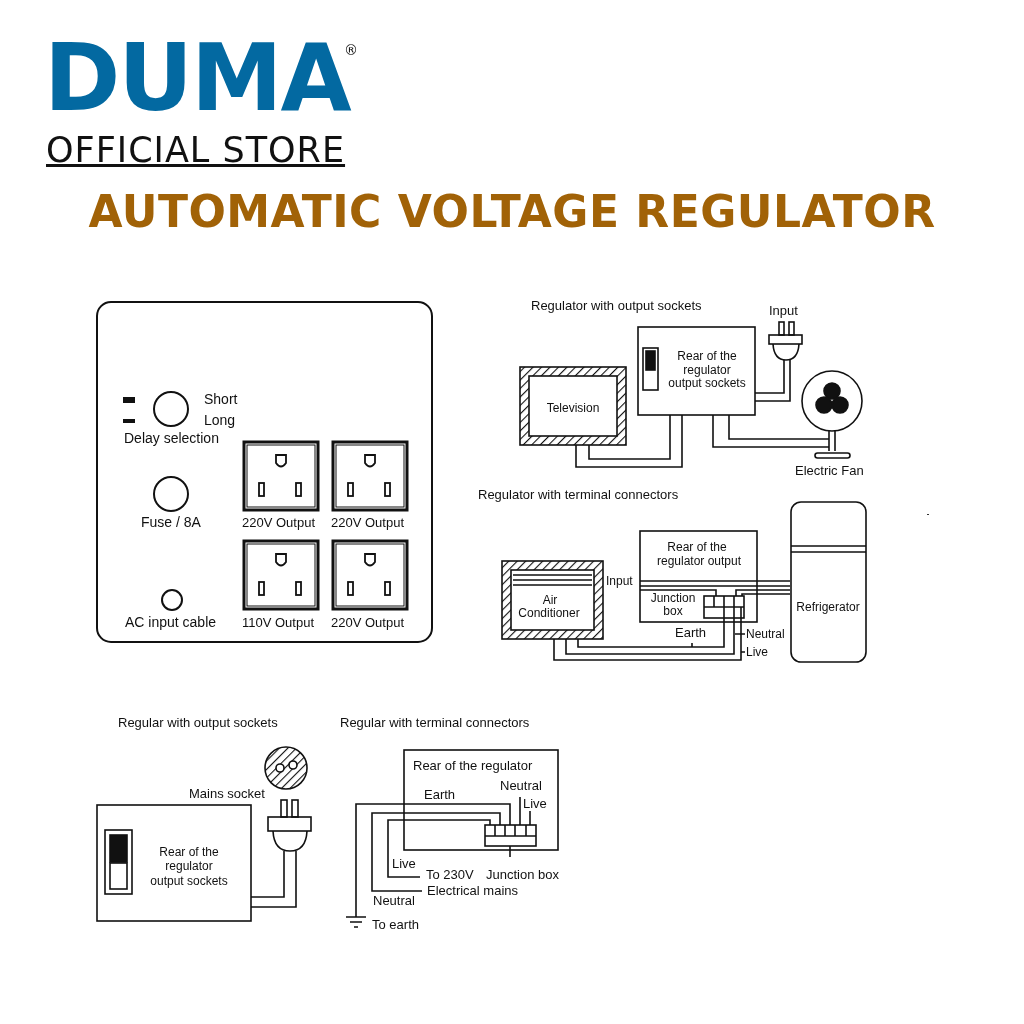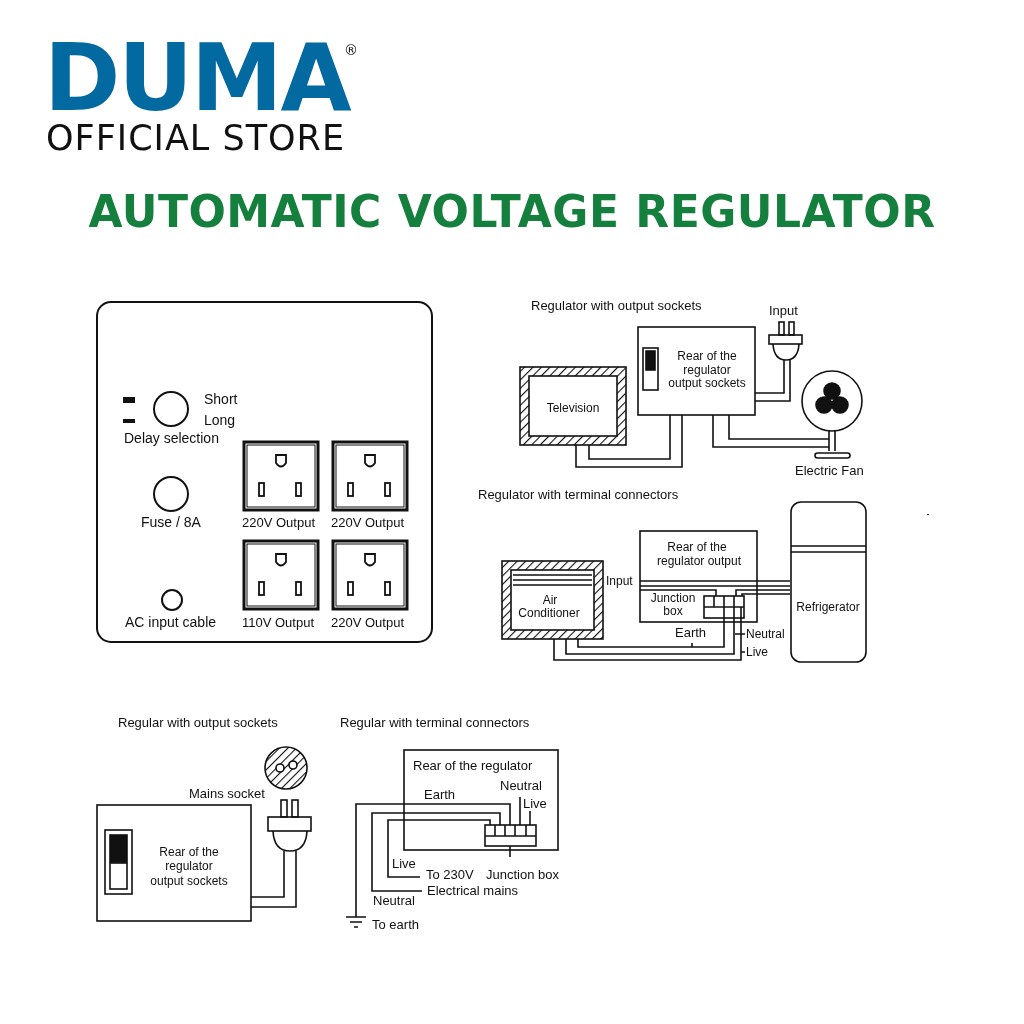--- a/index.html
+++ b/index.html
@@ -1,21 +1,21 @@
 <!DOCTYPE html>
 <html><head>
 <meta charset="utf-8">
 <style>
   html, body { margin:0; padding:0; background:#ffffff; }
   body { width:1024px; height:1024px; position:relative; overflow:hidden; font-family:"Liberation Sans", sans-serif; color:#111; }
   .abs { position:absolute; }
   .logo { left:44px; top:34px; font-family:"DejaVu Sans", sans-serif; font-weight:bold; font-size:92px; letter-spacing:-2px; line-height:90px; color:#0369a1; }
   .reg { left:344px; top:42px; font-size:14px; font-family:"DejaVu Sans", sans-serif; }
-  .store { left:46px; top:118px; font-family:"DejaVu Sans", sans-serif; font-size:35px; letter-spacing:1px; line-height:40px; color:#111; }
-  .title { left:0; width:1024px; top:186px; text-align:center; font-family:"DejaVu Sans", sans-serif; font-weight:bold; font-size:44px; letter-spacing:0.5px; color:#15803d; }
+  .store { left:46px; top:130px; font-family:"DejaVu Sans", sans-serif; font-size:35px; letter-spacing:1px; line-height:40px; color:#111;text-decoration:underline; }
+  .title { left:0; width:1024px; top:186px; text-align:center; font-family:"DejaVu Sans", sans-serif; font-weight:bold; font-size:44px; letter-spacing:0.5px; color:#a16207; }
   svg text { font-family:"Liberation Sans", sans-serif; fill:#111; }
 </style>
 </head>
 <body>
 
 <div class="abs logo">DUMA</div>
 <div class="abs reg">®</div>
 <div class="abs store">OFFICIAL STORE</div>
 <div class="abs title">AUTOMATIC VOLTAGE REGULATOR</div>
 

